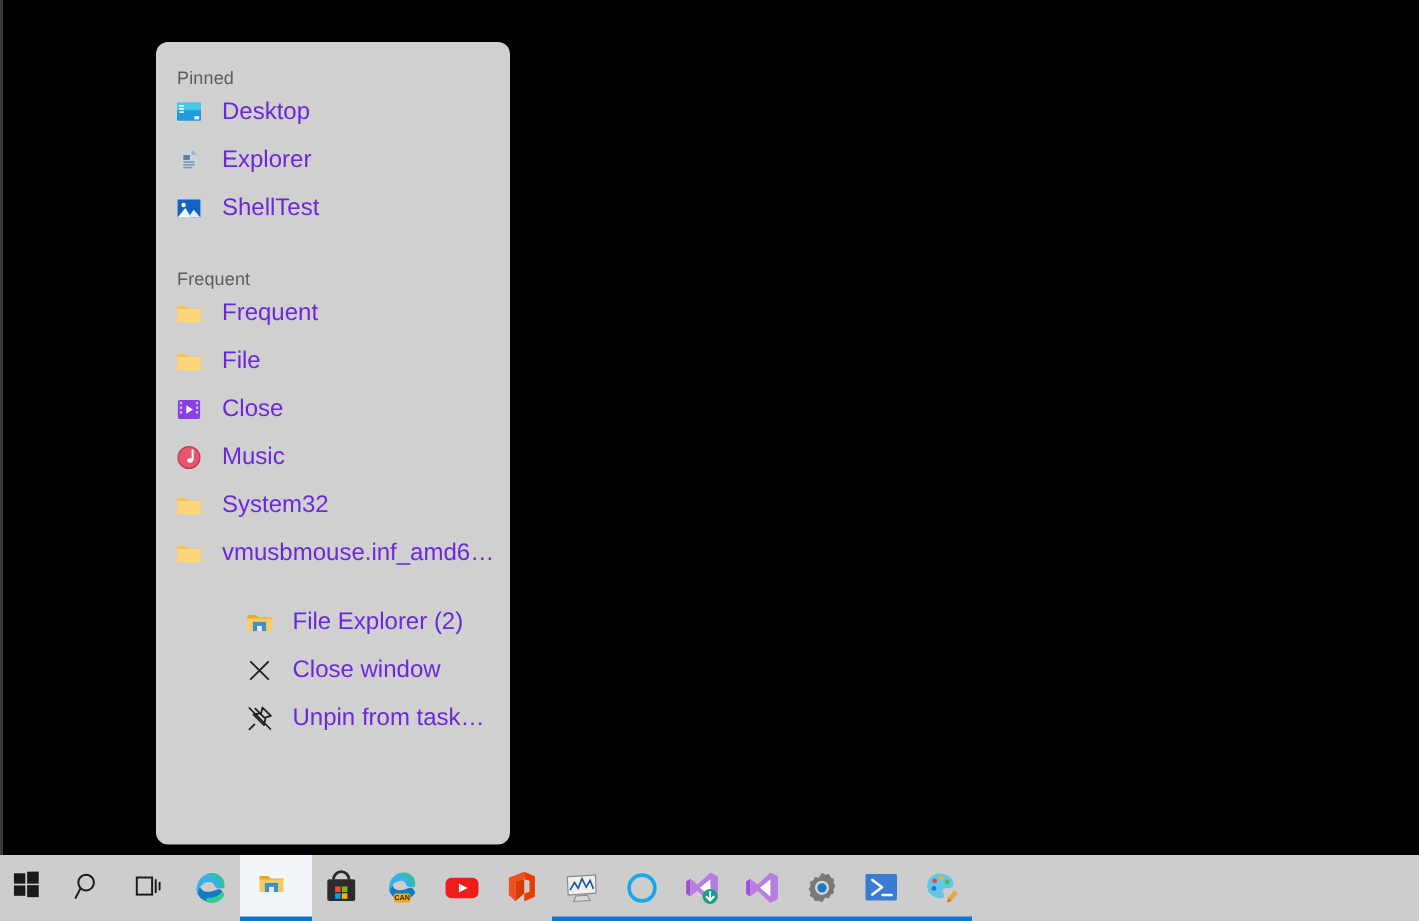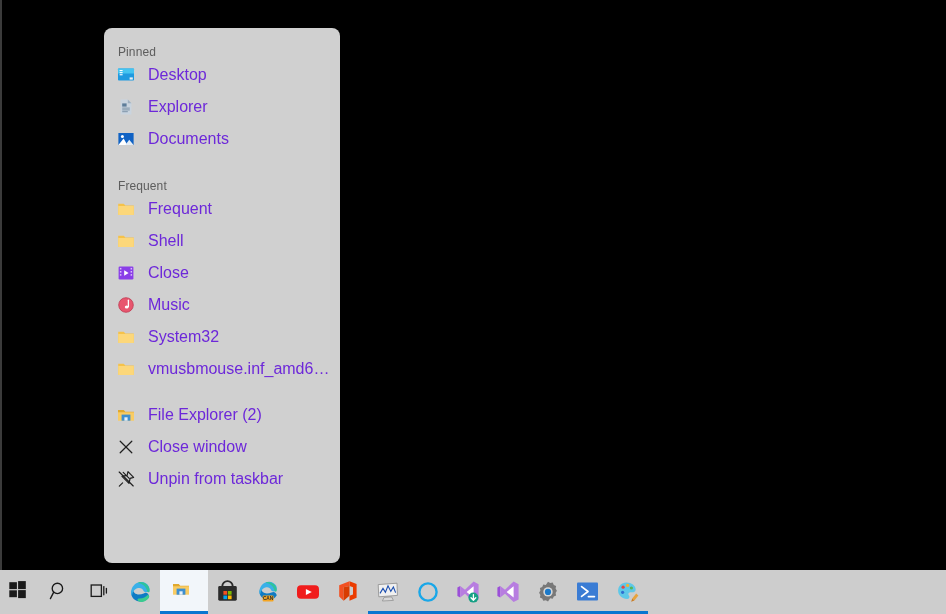--- a/index.html
+++ b/index.html
@@ -71,21 +71,21 @@
   .jl-label {
     font-size: 16px;
     color: #6d28d9;
     white-space: nowrap;
     overflow: hidden;
     text-overflow: ellipsis;
   }
 
   .jl-gap-top { height: 14px; }
 
-  .actions { margin-top: 0; }
+  .actions { margin-top: 0; padding-left: 47px; }
 
   
   #taskbar {
     position: absolute;
     left: 0;
     bottom: 0;
     width: 946px;
     height: 44px;
     background: #cdcdcd;
     display: flex;
@@ -159,21 +159,21 @@
         </div>
         <div class="jl-row">
           <span class="jl-icon">
             <svg width="18" height="18" viewBox="0 0 18 18">
       <rect x="1.4" y="3" width="15.2" height="12" fill="#1062c4"></rect>
       <circle cx="5.4" cy="6.6" r="1.5" fill="#ffffff"></circle>
       <path d="M1.4 15 L6.6 8.6 L10.4 15 Z" fill="#ffffff"></path>
       <path d="M8.4 15 L12.2 9.8 L16.6 15 Z" fill="#e4edf6"></path>
     </svg>
           </span>
-          <span class="jl-label">Documents</span>
+          <span class="jl-label">ShellTest</span>
         </div>
       </div>
 
     <div class="section-header frequent">Frequent</div>
 
     <div id="frequent-list">
         <div class="jl-row">
           <span class="jl-icon">
             <svg width="18" height="18" viewBox="0 0 18 18">
       <path d="M1.2 3.8 h5.6 l1.5 1.8 h8.5 v9.2 h-15.6 z" fill="#f5c24a"></path>
@@ -182,21 +182,21 @@
           </span>
           <span class="jl-label">Frequent</span>
         </div>
         <div class="jl-row">
           <span class="jl-icon">
             <svg width="18" height="18" viewBox="0 0 18 18">
       <path d="M1.2 3.8 h5.6 l1.5 1.8 h8.5 v9.2 h-15.6 z" fill="#f5c24a"></path>
       <path d="M1.2 6 h15.6 v9 h-15.6 z" fill="#fcd77a"></path>
     </svg>
           </span>
-          <span class="jl-label">Shell</span>
+          <span class="jl-label">File</span>
         </div>
         <div class="jl-row">
           <span class="jl-icon">
             <svg width="18" height="18" viewBox="0 0 18 18">
       <rect x="1.6" y="2.6" width="14.8" height="12.8" rx="1.2" fill="#8a3ee8"></rect>
       <rect x="2.9" y="3.9" width="1.5" height="1.6" fill="#d9bdfb"></rect>
       <rect x="2.9" y="7" width="1.5" height="1.6" fill="#d9bdfb"></rect>
       <rect x="2.9" y="10.1" width="1.5" height="1.6" fill="#d9bdfb"></rect>
       <rect x="13.6" y="3.9" width="1.5" height="1.6" fill="#d9bdfb"></rect>
       <rect x="13.6" y="7" width="1.5" height="1.6" fill="#d9bdfb"></rect>

